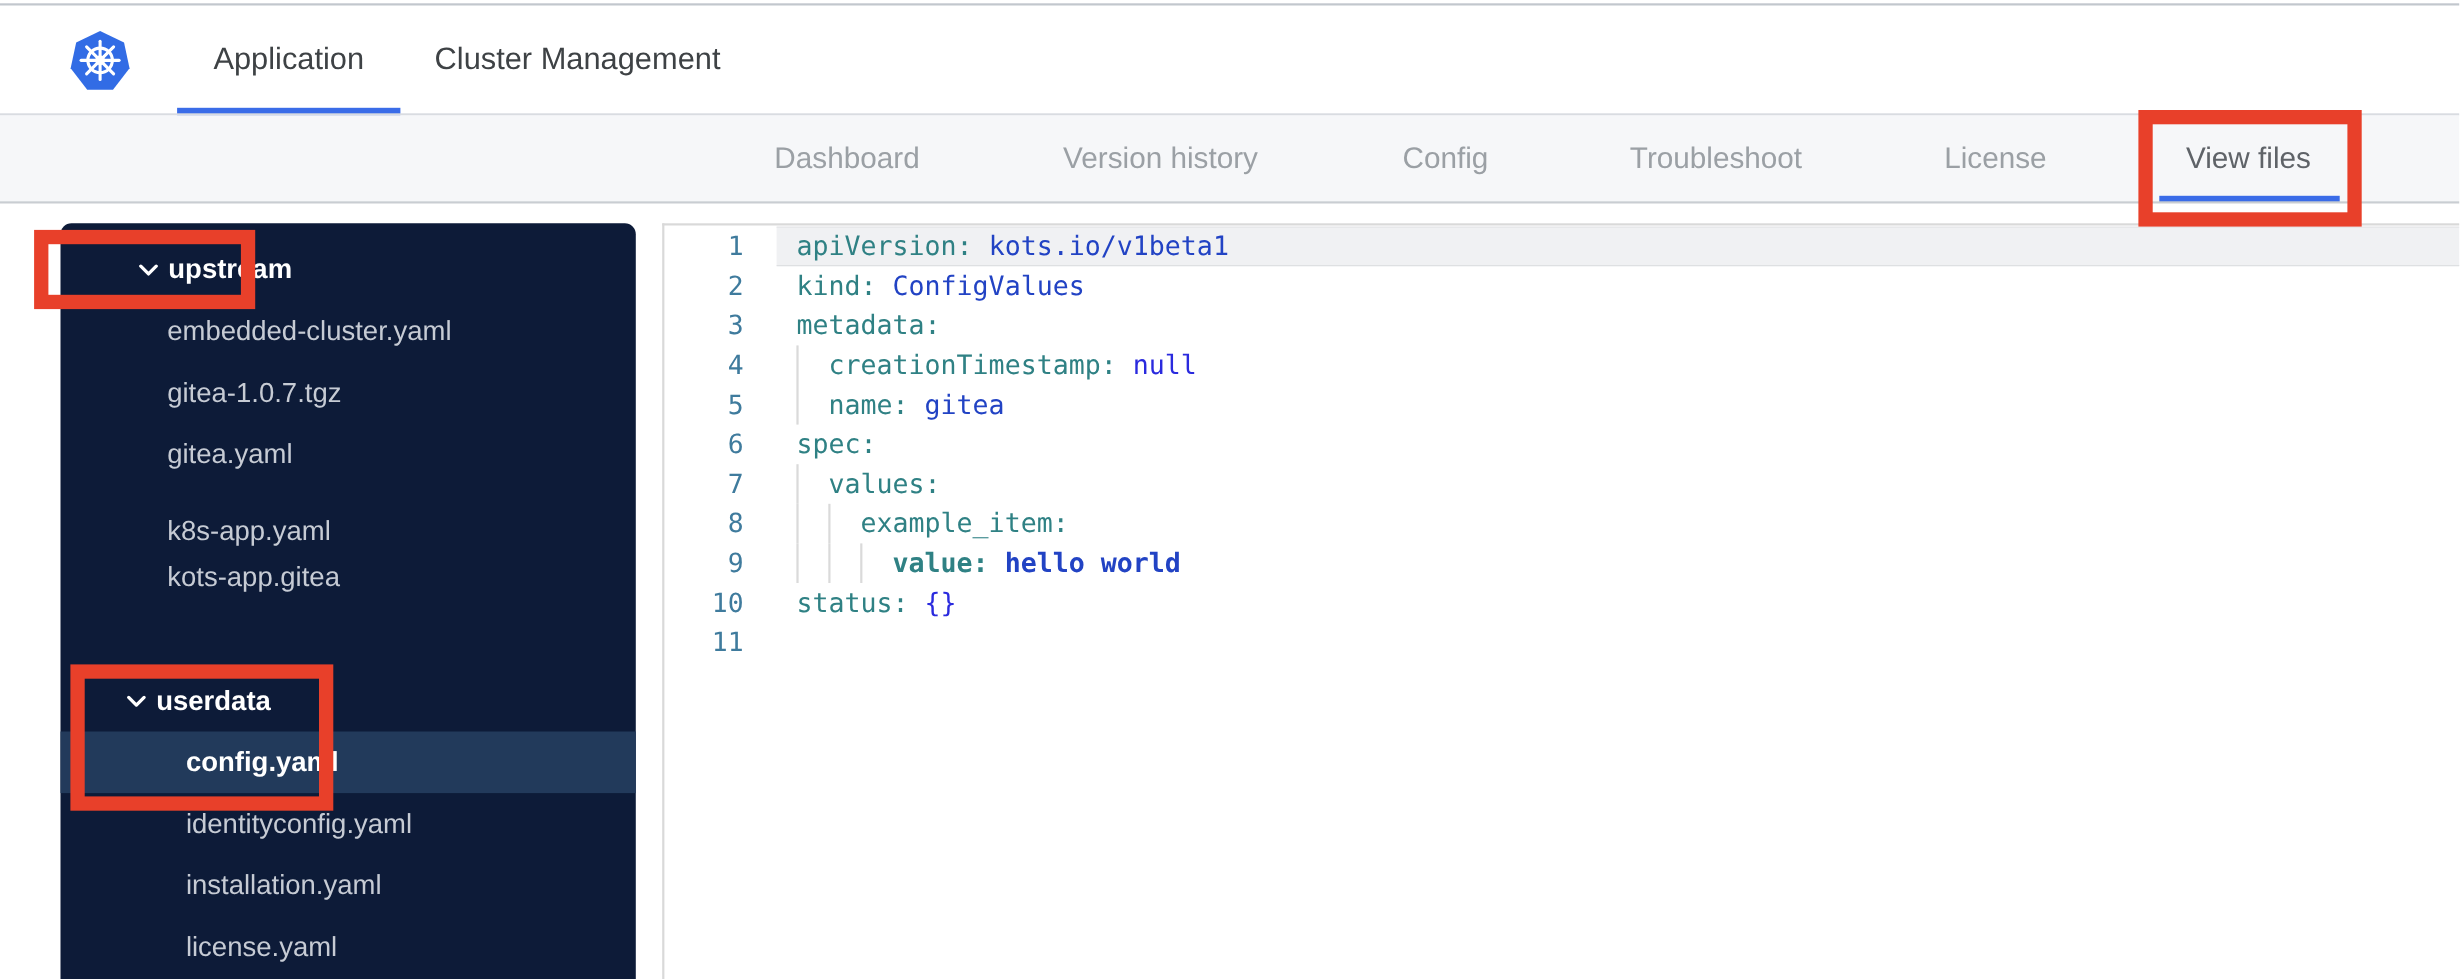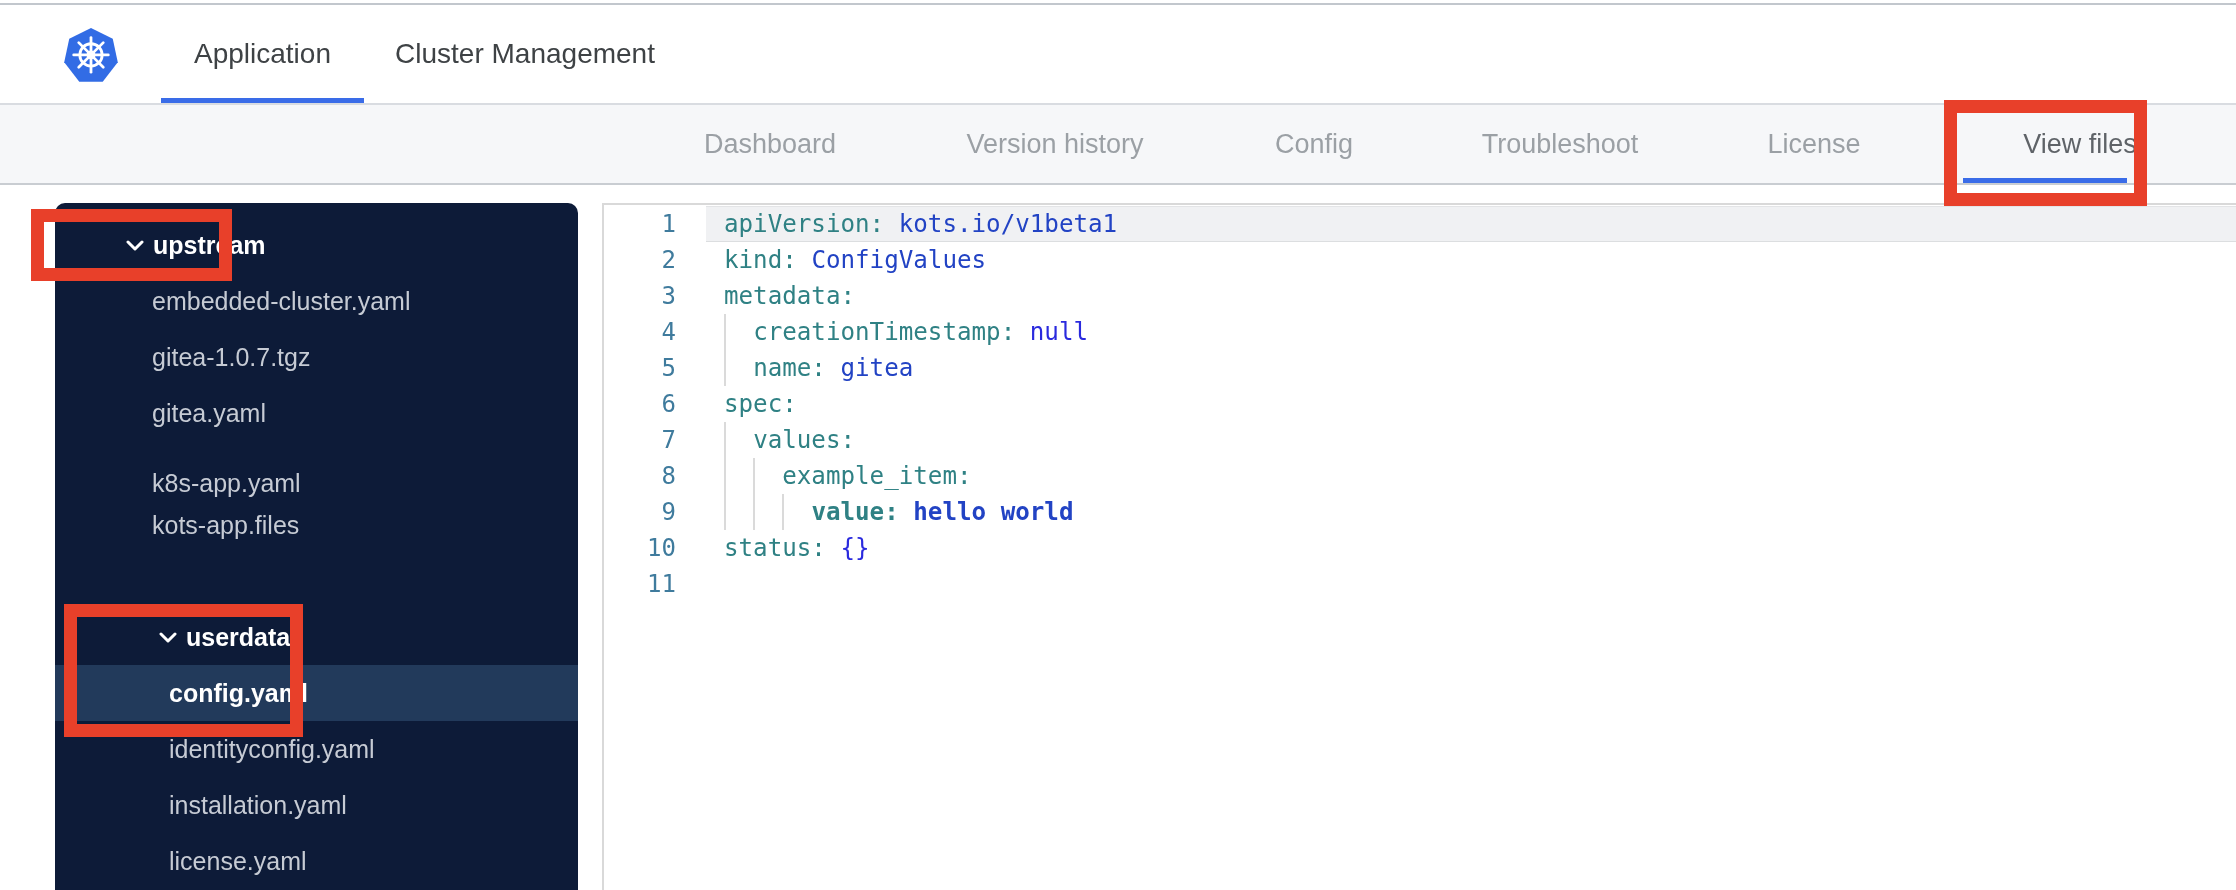--- a/index.html
+++ b/index.html
@@ -15,33 +15,33 @@
         font-size:28px;color:#3e4245;font-weight:500;cursor:pointer;white-space:nowrap;}
   #htab-app{left:161px;width:203px;}
   #htab-cluster{left:380px;width:290px;}
   .hunderline{left:161px;top:98px;width:203px;height:7px;background:var(--accent);}
 
   
   .subnav-bg{top:105px;left:0;width:100%;height:78px;background:#f6f7f9;}
   .subnav-border{top:183px;left:0;width:100%;height:2px;background:#c9cdd2;}
   .stab{top:105px;height:78px;display:flex;align-items:center;font-size:27px;color:#9ba0a5;
         transform:translateX(-50%);cursor:pointer;white-space:nowrap;}
-  .stab.active{color:#5f6368;margin-left:36px;}
+  .stab.active{color:#5f6368;}
   .sunderline{left:1963px;top:178px;width:164px;height:6px;background:var(--accent);}
 
   
   .sidebar{left:55px;top:203px;width:523px;height:687px;background:var(--sidebar-bg);
            border-radius:10px 10px 0 0;}
   .trow{left:55px;width:523px;height:56px;display:flex;align-items:center;
         color:var(--file-text);font-size:25px;cursor:pointer;box-sizing:border-box;}
   .trow.folder{color:var(--folder-text);font-weight:bold;text-align:right;}
   .trow.selected{background:var(--selected-bg);color:#fff;font-weight:bold;}
   .d0f{padding-left:71px;}
   .d0{padding-left:97px;}
-  .d1f{padding-left:104px;}
+  .d1f{padding-left:60px;}
   .d1{padding-left:114px;}
   .chev{display:flex;margin-right:9px;flex:0 0 auto;}
 
   
   .ed-top{left:602px;top:203px;width:1634px;height:2px;background:#d9d9d9;}
   .ed-left{left:602px;top:203px;width:2px;height:687px;background:#d9d9d9;}
   .activeband{left:706px;top:206px;width:1530px;height:36px;background:#f0f1f3;
               border-top:1px solid #e3e4e6;border-bottom:1px solid #dcdee0;box-sizing:border-box;}
   .gut{position:absolute;left:602px;width:74px;height:36px;text-align:right;
        font-family:"DejaVu Sans Mono",monospace;font-size:24px;line-height:36px;
@@ -116,21 +116,21 @@
   <div class="abs trow d0" style="top:329px">
       <span>gitea-1.0.7.tgz</span>
     </div>
   <div class="abs trow d0" style="top:385px">
       <span>gitea.yaml</span>
     </div>
   <div class="abs trow d0" style="top:455px">
       <span>k8s-app.yaml</span>
     </div>
   <div class="abs trow d0" style="top:497px">
-      <span>kots-app.files</span>
+      <span>kots-app.gitea</span>
     </div>
   <div class="abs trow folder d1f" style="top:609px">
     <span class="chev">
       <svg width="18" height="11" viewBox="0 0 18 11">
           <polyline points="2,2 9,9 16,2" fill="none" stroke="#fff" stroke-width="3" stroke-linecap="round" stroke-linejoin="round"></polyline>
         </svg>
     </span>
     <span>userdata</span>
   </div>
   <div class="abs trow selected d1" style="top:665px">

